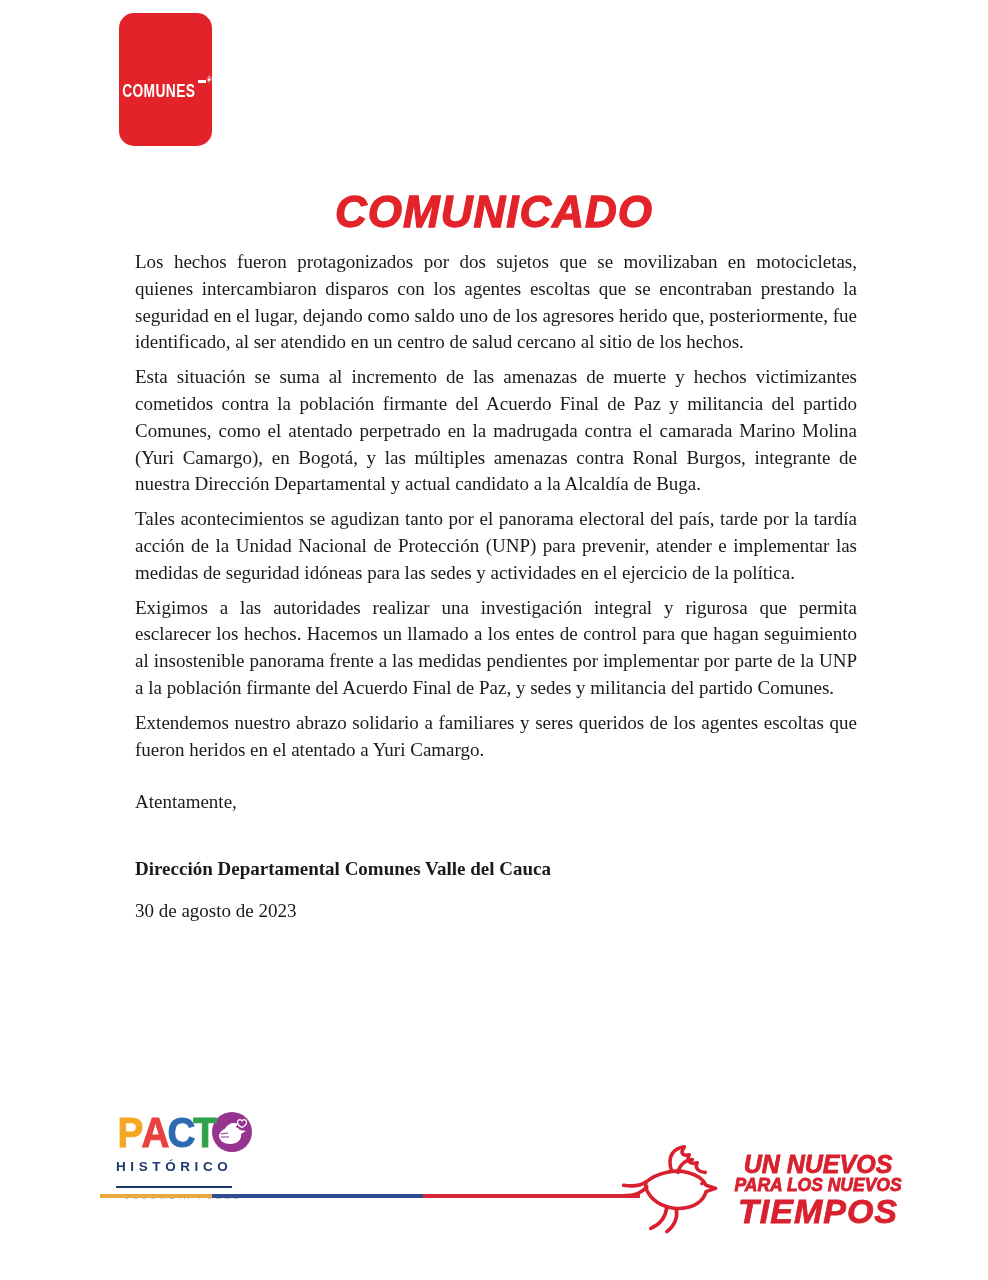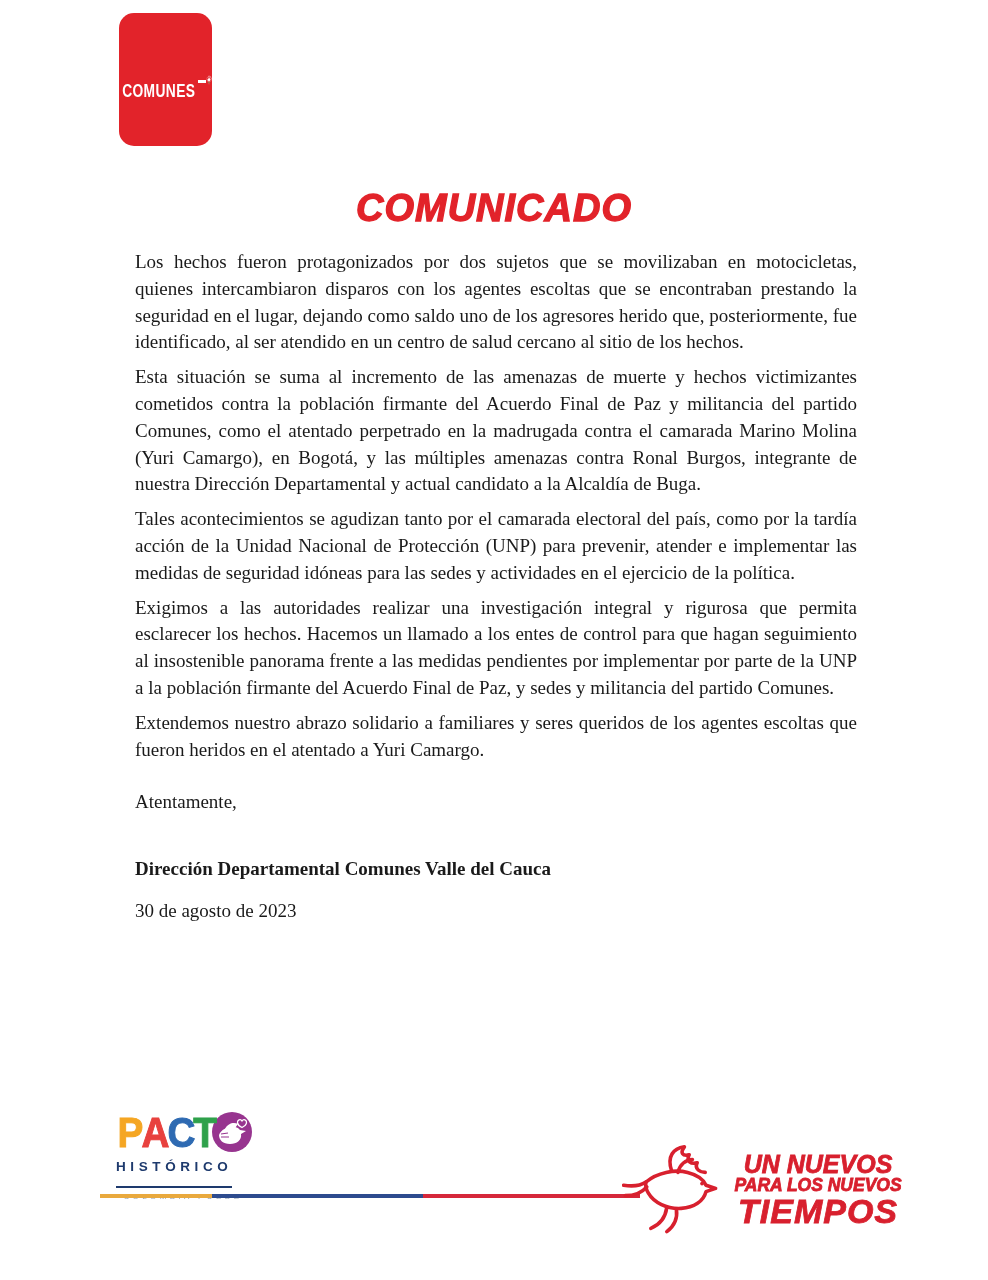--- a/index.html
+++ b/index.html
@@ -40,21 +40,21 @@
 
   
   .doc-title {
     position: absolute;
     top: 187px; left: 0;
     width: 100%;
     text-align: center;
     font-family: "Liberation Sans", sans-serif;
     font-style: italic;
     font-weight: bold;
-    font-size: 38px;
+    font-size: 44px;
     letter-spacing: 1px;
     color: #e2232a;
     -webkit-text-stroke: 1.3px currentColor;
   }
 
   
   .body-text {
     position: absolute;
     left: 135px; top: 249px;
     width: 722px;
@@ -154,21 +154,21 @@
       <path d="M30 72 C22 71 18 66 17 61 C24 62 29 66 30 72 Z" fill="#2fa14b"></path>
       <path d="M30 77 C38 76 42 71 43 66 C36 67 31 71 30 77 Z" fill="#2fa14b"></path>
     </svg>
   </div>
 
   <h1 class="doc-title" style="color: rgb(226, 35, 42);">COMUNICADO</h1>
 
   <main class="body-text">
     <p>Los hechos fueron protagonizados por dos sujetos que se movilizaban en motocicletas, quienes intercambiaron disparos con los agentes escoltas que se encontraban prestando la seguridad en el lugar, dejando como saldo uno de los agresores herido que, posteriormente, fue identificado, al ser atendido en un centro de salud cercano al sitio de los hechos.</p>
     <p>Esta situación se suma al incremento de las amenazas de muerte y hechos victimizantes cometidos contra la población firmante del Acuerdo Final de Paz y militancia del partido Comunes, como el atentado perpetrado en la madrugada contra el camarada Marino Molina (Yuri Camargo), en Bogotá, y las múltiples amenazas contra Ronal Burgos, integrante de nuestra Dirección Departamental y actual candidato a la Alcaldía de Buga.</p>
-    <p>Tales acontecimientos se agudizan tanto por el camarada electoral del país, como por la tardía acción de la Unidad Nacional de Protección (UNP) para prevenir, atender e implementar las medidas de seguridad idóneas para las sedes y actividades en el ejercicio de la política.</p>
+    <p>Tales acontecimientos se agudizan tanto por el panorama electoral del país, tarde por la tardía acción de la Unidad Nacional de Protección (UNP) para prevenir, atender e implementar las medidas de seguridad idóneas para las sedes y actividades en el ejercicio de la política.</p>
     <p>Exigimos a las autoridades realizar una investigación integral y rigurosa que permita esclarecer los hechos. Hacemos un llamado a los entes de control para que hagan seguimiento al insostenible panorama frente a las medidas pendientes por implementar por parte de la UNP a la población firmante del Acuerdo Final de Paz, y sedes y militancia del partido Comunes.</p>
     <p>Extendemos nuestro abrazo solidario a familiares y seres queridos de los agentes escoltas que fueron heridos en el atentado a Yuri Camargo.</p>
     <p class="closing">Atentamente,</p>
     <p class="signature">Dirección Departamental Comunes Valle del Cauca</p>
     <p class="doc-date">30 de agosto de 2023</p>
   </main>
 
   <div class="pacto-logo">
     <div class="pacto-word">
       <span class="ltr" style="color: rgb(245, 166, 35);">P</span>

